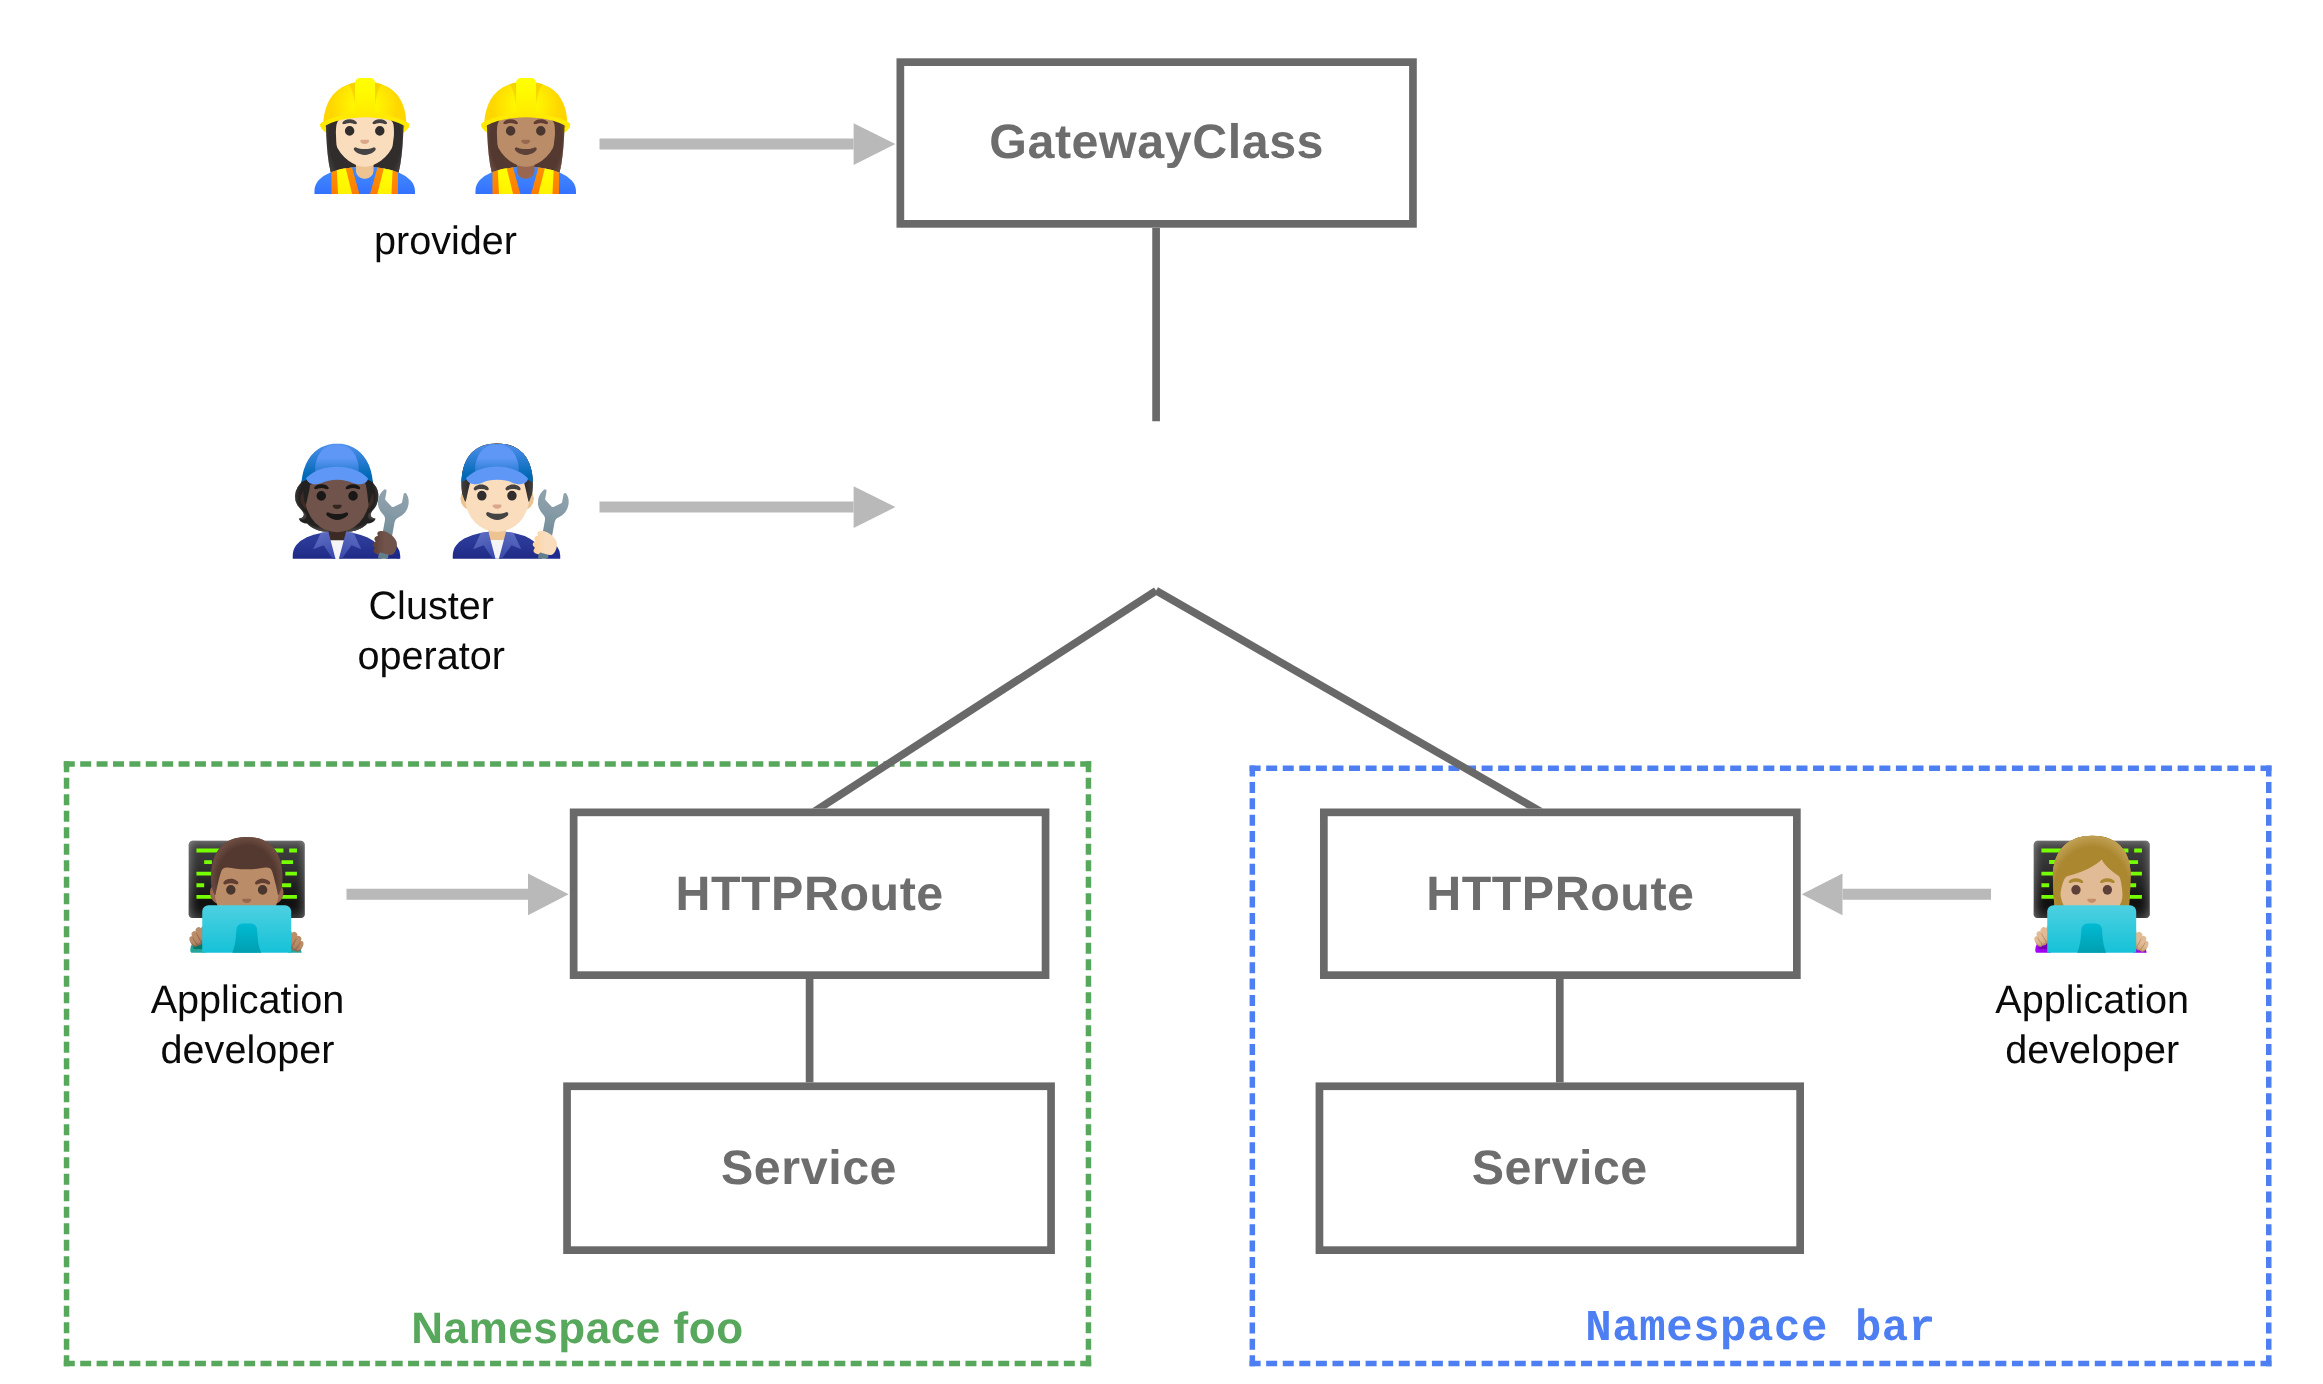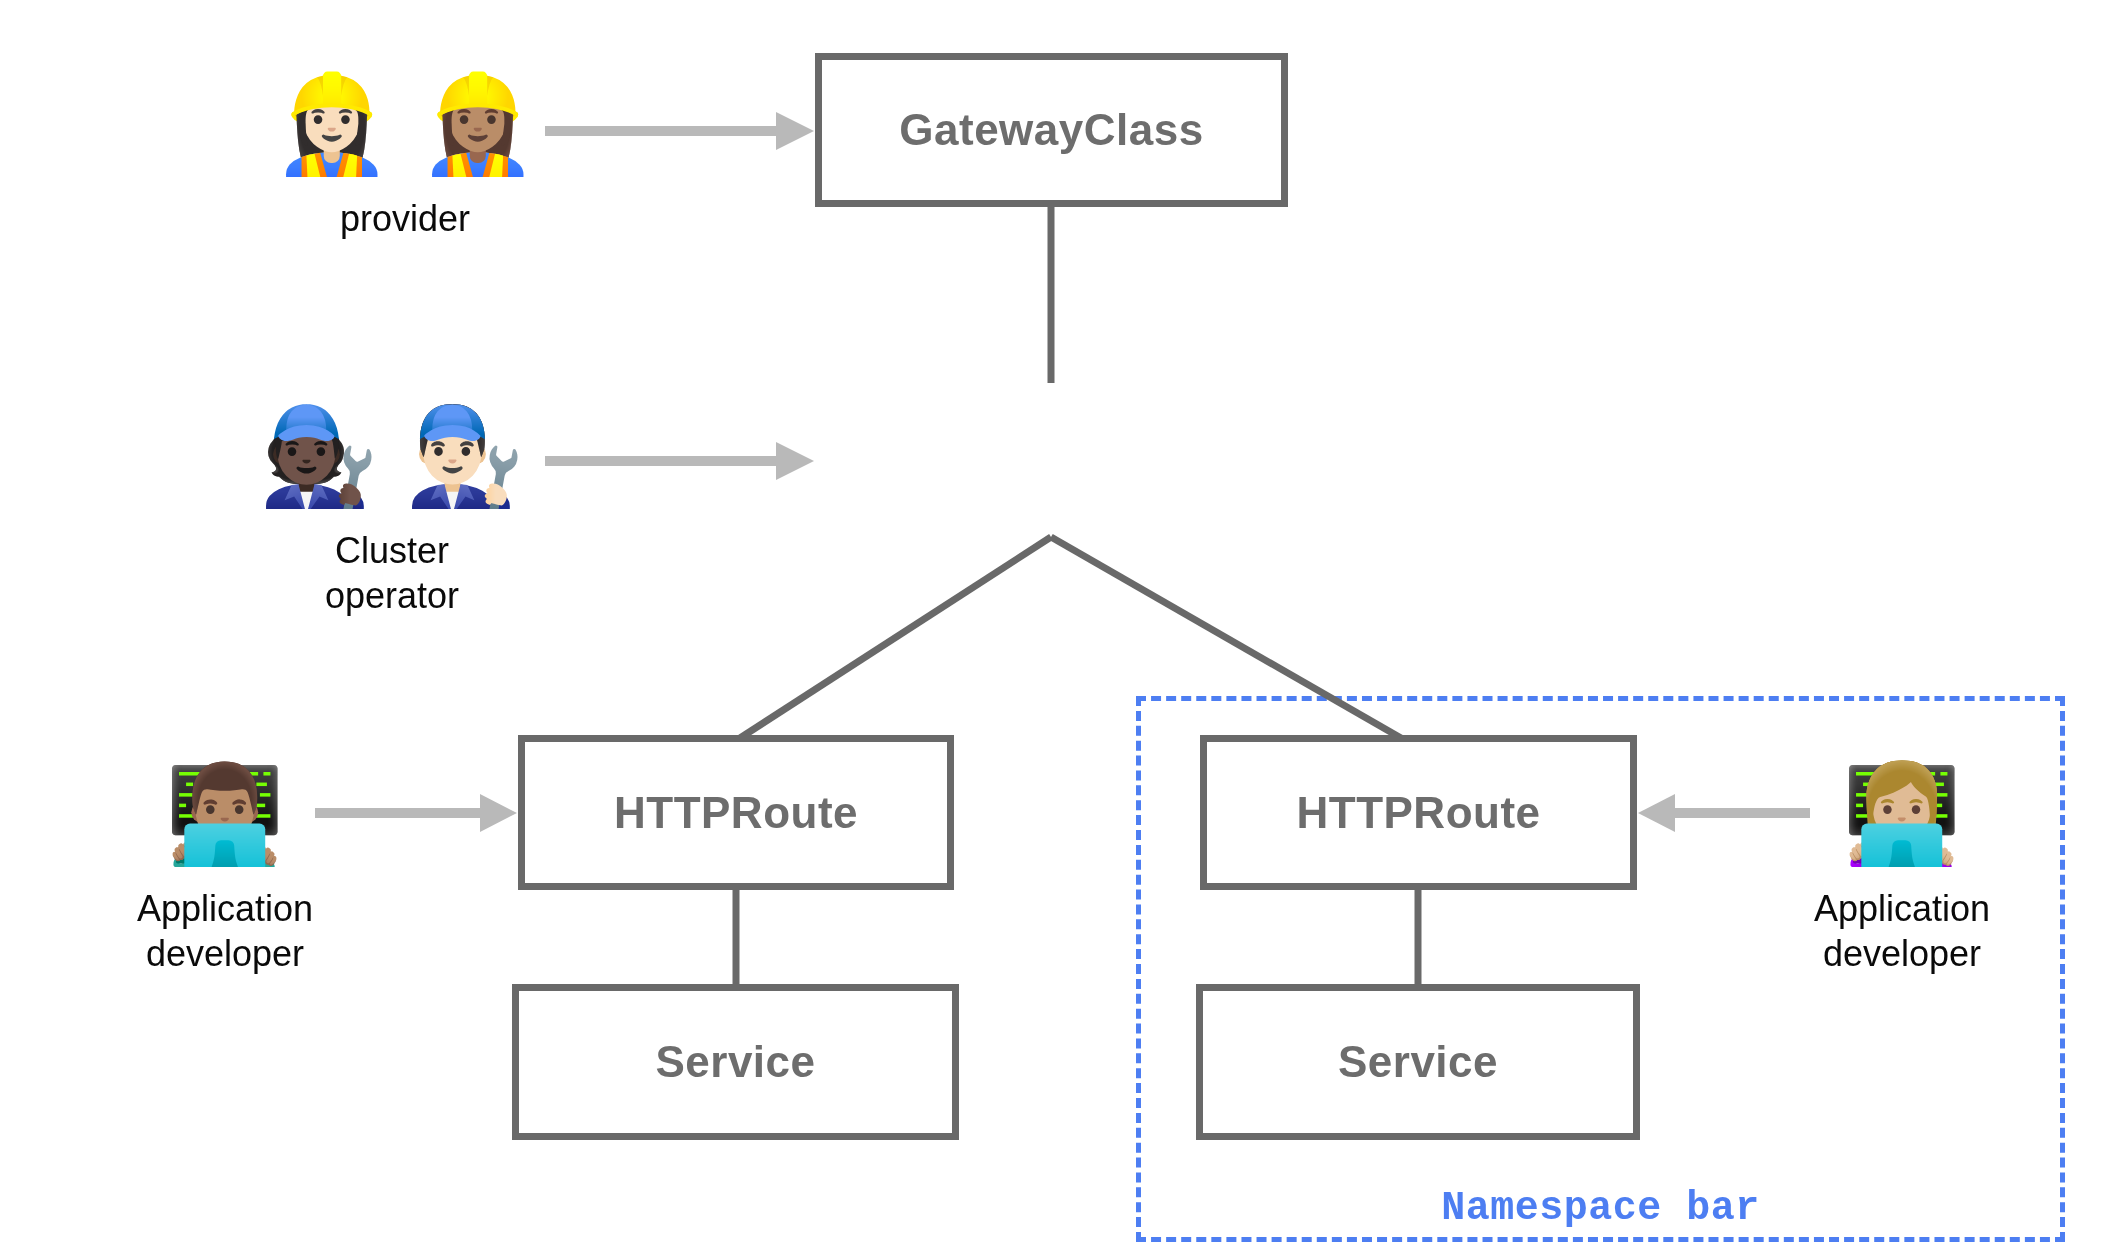--- a/index.html
+++ b/index.html
@@ -80,20 +80,23 @@
   .actor-infra   { left: 225px;  top: 58px;  }
   .actor-cluster { left: 212px;  top: 390px; }
   .actor-dev-foo { left: 45px;   top: 748px; }
   .actor-dev-bar { left: 1722px; top: 748px; }
 </style>
 </head>
 <body>
 
 <div class="canvas">
 
+  <div class="namespace ns-foo" style="left:58px; top:692px; width:934px; height:550px;">
+    <div class="ns-label">Namespace foo</div>
+  </div>
 
   <div class="namespace ns-bar" style="left:1136px; top:696px; width:929px; height:546px;">
     <div class="ns-label">Namespace bar</div>
   </div>
 
   <svg class="wires" width="2112" height="1258" viewBox="0 0 2112 1258" aria-hidden="true">
 
     <line class="connector" x1="1051" y1="207" x2="1051" y2="383"></line>
     <line class="connector" x1="1051" y1="537" x2="740" y2="738"></line>
     <line class="connector" x1="1051" y1="537" x2="1401" y2="738"></line>

